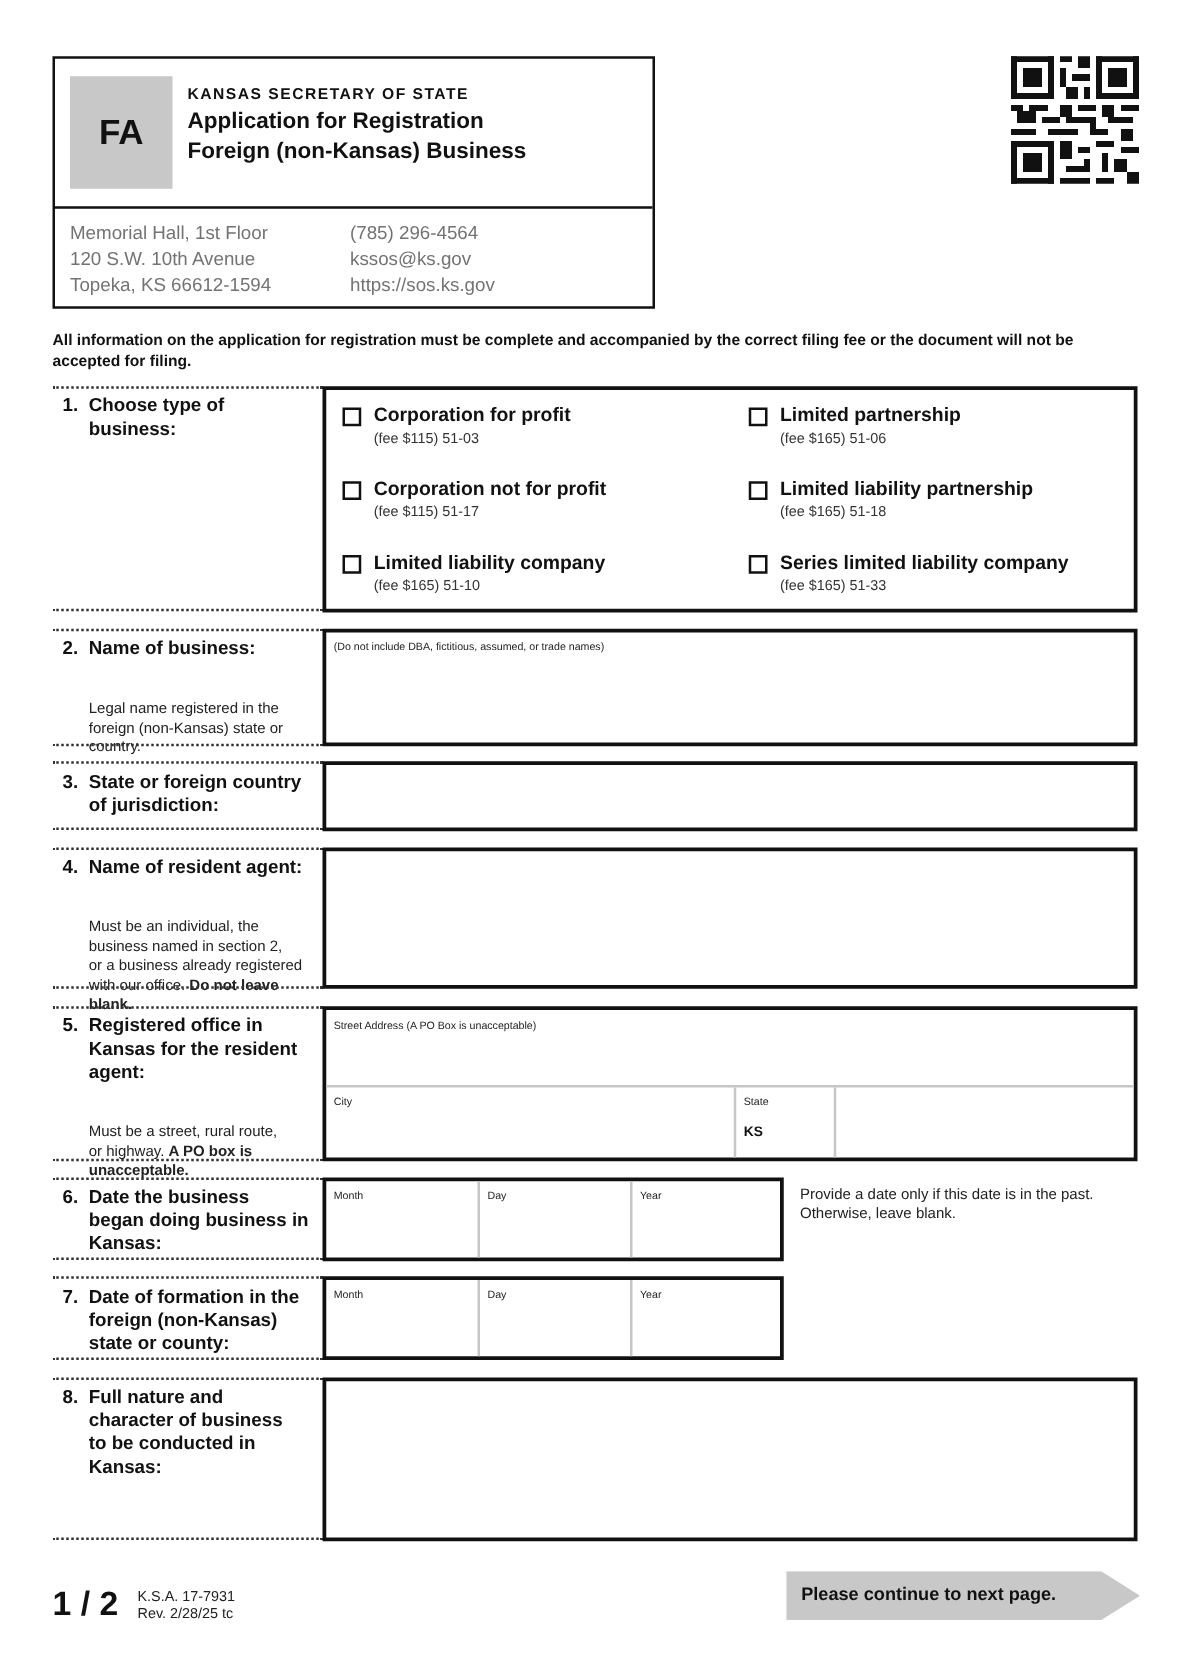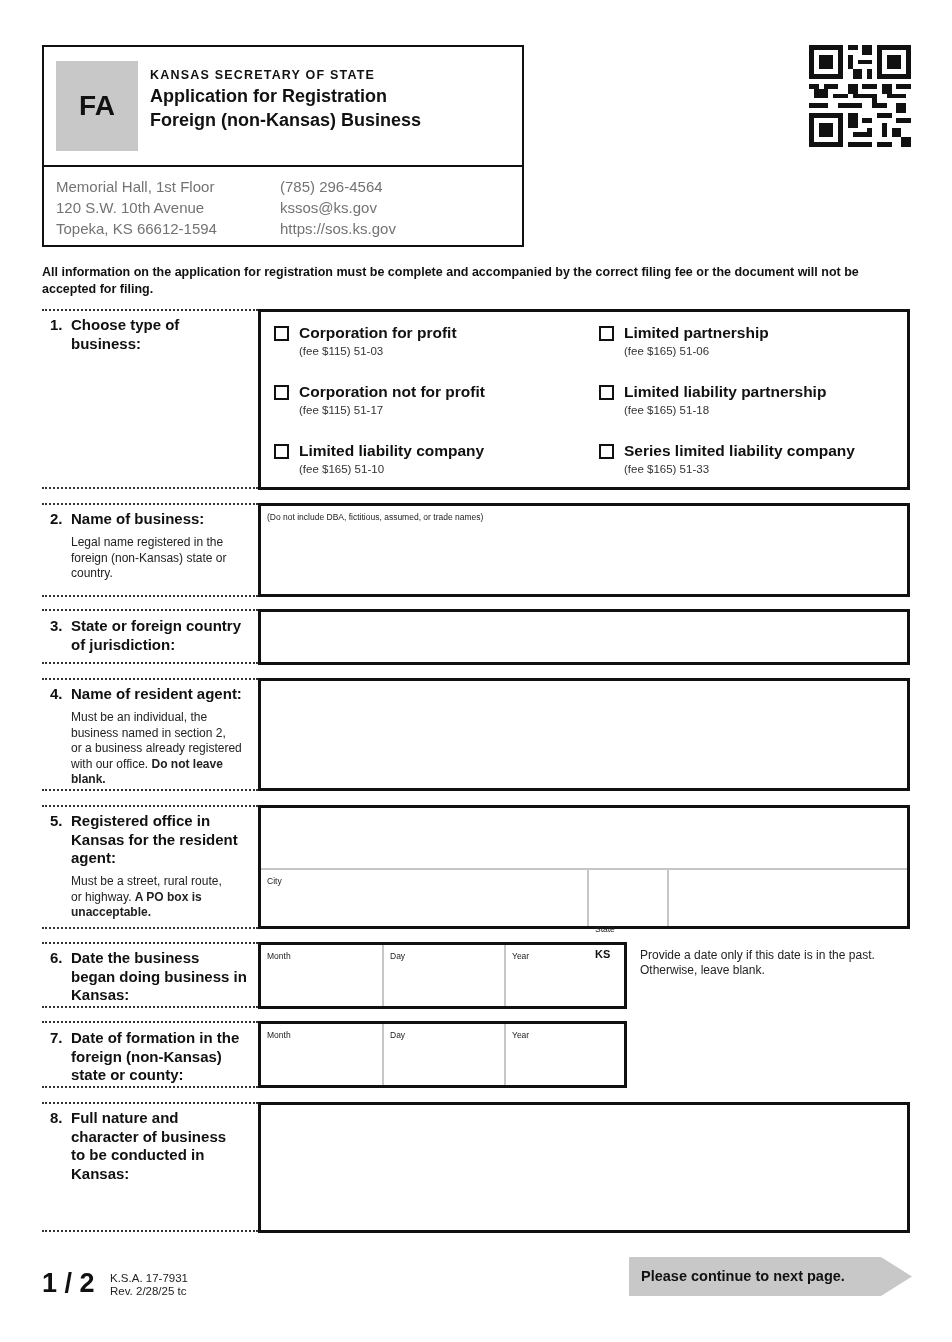--- a/index.html
+++ b/index.html
@@ -18,21 +18,21 @@
 
     
     #qr { left: 808px; top: 45px; width: 104px; height: 102px; }
 
     #notice { left: 42px; top: 264px; width: 860px; font-size: 12.5px; font-weight: bold; line-height: 17px; }
 
     .dots { position: absolute; left: 42px; width: 216px; height: 0; border-top: 2px dotted #333; }
     .box { position: absolute; left: 258px; width: 652px; border: 3px solid #111; }
     .sec-num { position: absolute; left: 50px; font-size: 15px; font-weight: bold; }
     .sec-title { position: absolute; left: 71px; font-size: 15px; font-weight: bold; line-height: 18.5px; }
-    .sec-note { position: absolute; left: 71px; font-size: 12px; line-height: 15.5px; color: #222; }
+    .sec-note { position: absolute; left: 71px; font-size: 12px; line-height: 15.5px; color: #222; margin-top: 24px; }
     .sec-note b { font-weight: bold; }
     .tiny { position: absolute; font-size: 8.5px; color: #222; }
 
     .opt { position: absolute; }
     .cb { position: absolute; left: 0; top: 2px; width: 15px; height: 15px; border: 2px solid #111; background: #fff; }
     .opt-label { position: absolute; left: 25px; top: 0; font-size: 15.5px; font-weight: bold; white-space: nowrap; }
     .opt-fee { position: absolute; left: 25px; top: 21px; font-size: 11.5px; color: #333; white-space: nowrap; }
 
     .vline { position: absolute; width: 2px; background: #c6c6c6; }
     .hline { position: absolute; height: 2px; background: #c6c6c6; }
@@ -200,26 +200,29 @@
   <div>Kansas for the resident</div>
   <div>agent:</div>
 </div>
 <div class="sec-note" style="top:874px;">
   <div>Must be a street, rural route,</div>
   <div><span>or highway. </span><b>A PO box is</b></div>
   <div><b>unacceptable.</b></div>
 </div>
 <div class="dots" style="top:927px;"></div>
 <div class="box" style="top:805px;height:124px;">
+  <div class="abs" style="left:0;top:0;width:646px;height:60px;">
+    <div class="tiny" style="left:6px;top:7px;">Street Address (A PO Box is unacceptable)</div>
+  </div>
   <div class="hline" style="left:0;top:60px;width:646px;"></div>
   <div class="abs" style="left:0;top:62px;width:326px;height:56px;">
     <div class="tiny" style="left:6px;top:6px;">City</div>
   </div>
   <div class="vline" style="left:326px;top:62px;height:56px;"></div>
-  <div class="abs" style="left:328px;top:62px;width:94px;height:56px;margin-top:48px;">
+  <div class="abs" style="left:328px;top:62px;width:94px;height:56px;">
     <div class="tiny" style="left:6px;top:6px;">State</div>
     <div class="abs" style="left:6px;top:30px;font-size:11px;font-weight:bold;">KS</div>
   </div>
   <div class="vline" style="left:406px;top:62px;height:56px;"></div>
 </div>
 
 <div class="dots" style="top:942px;width:216px;"></div>
 <div class="sec-num" style="top:949px;">6.</div>
 <div class="sec-title" style="top:949px;">
   <div>Date the business</div>

